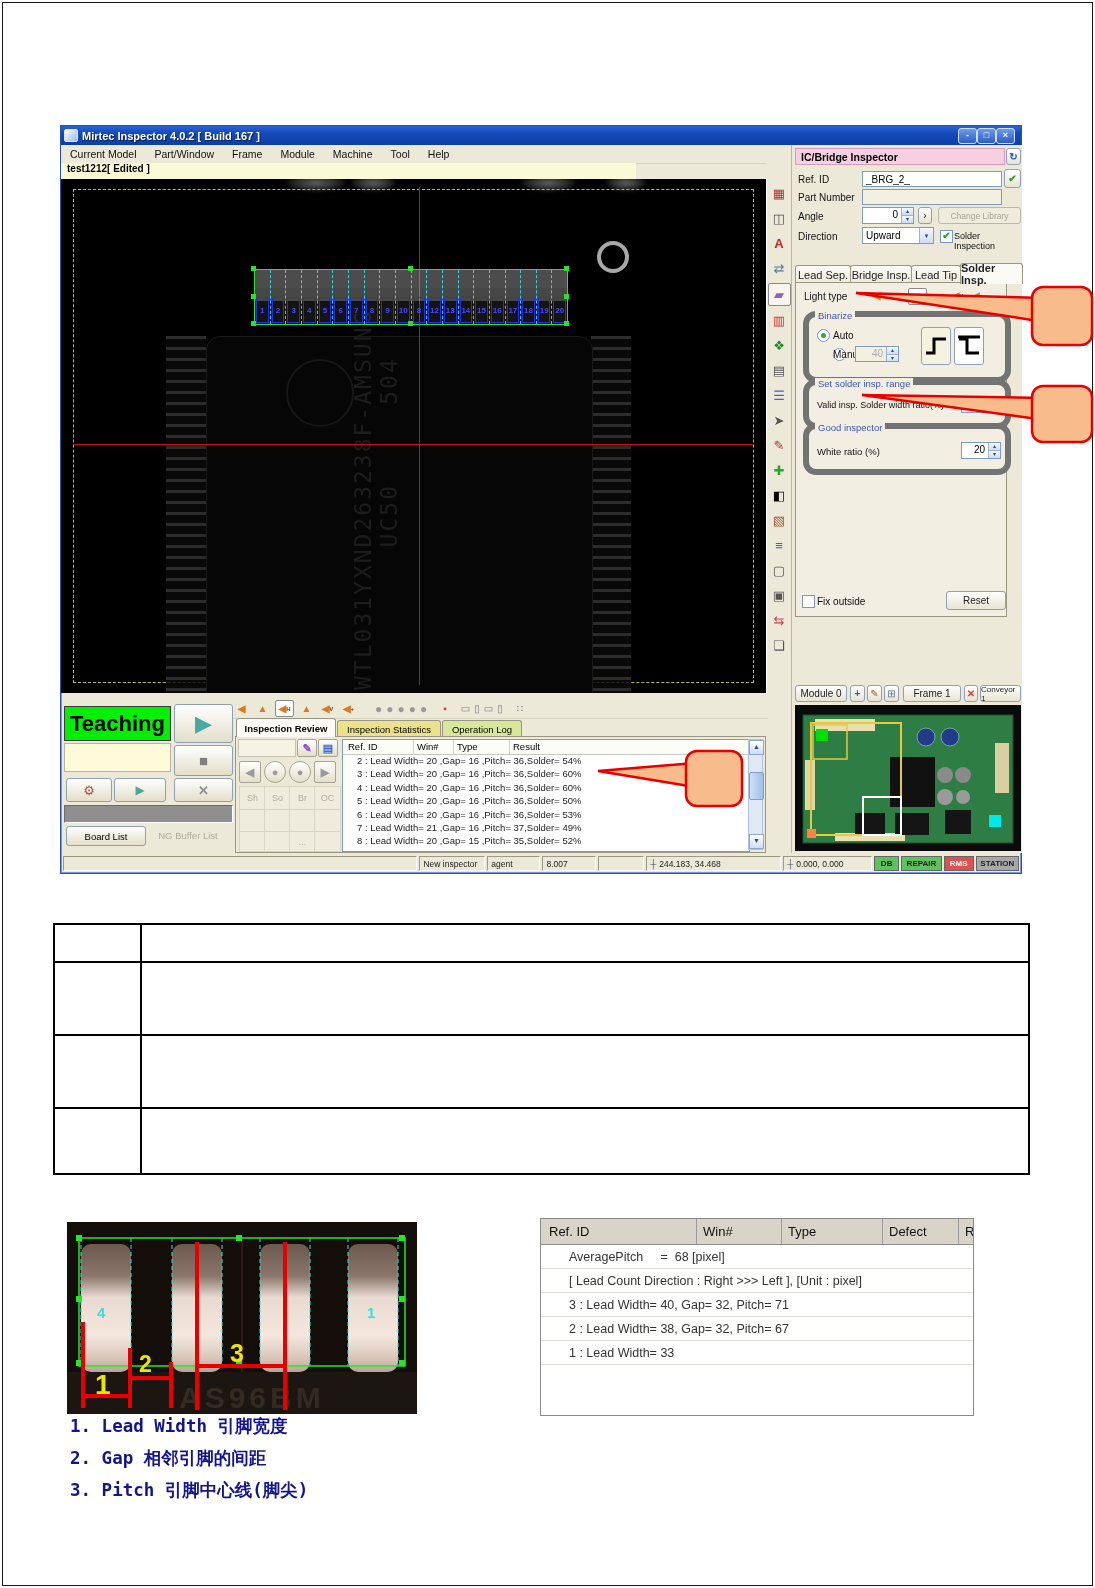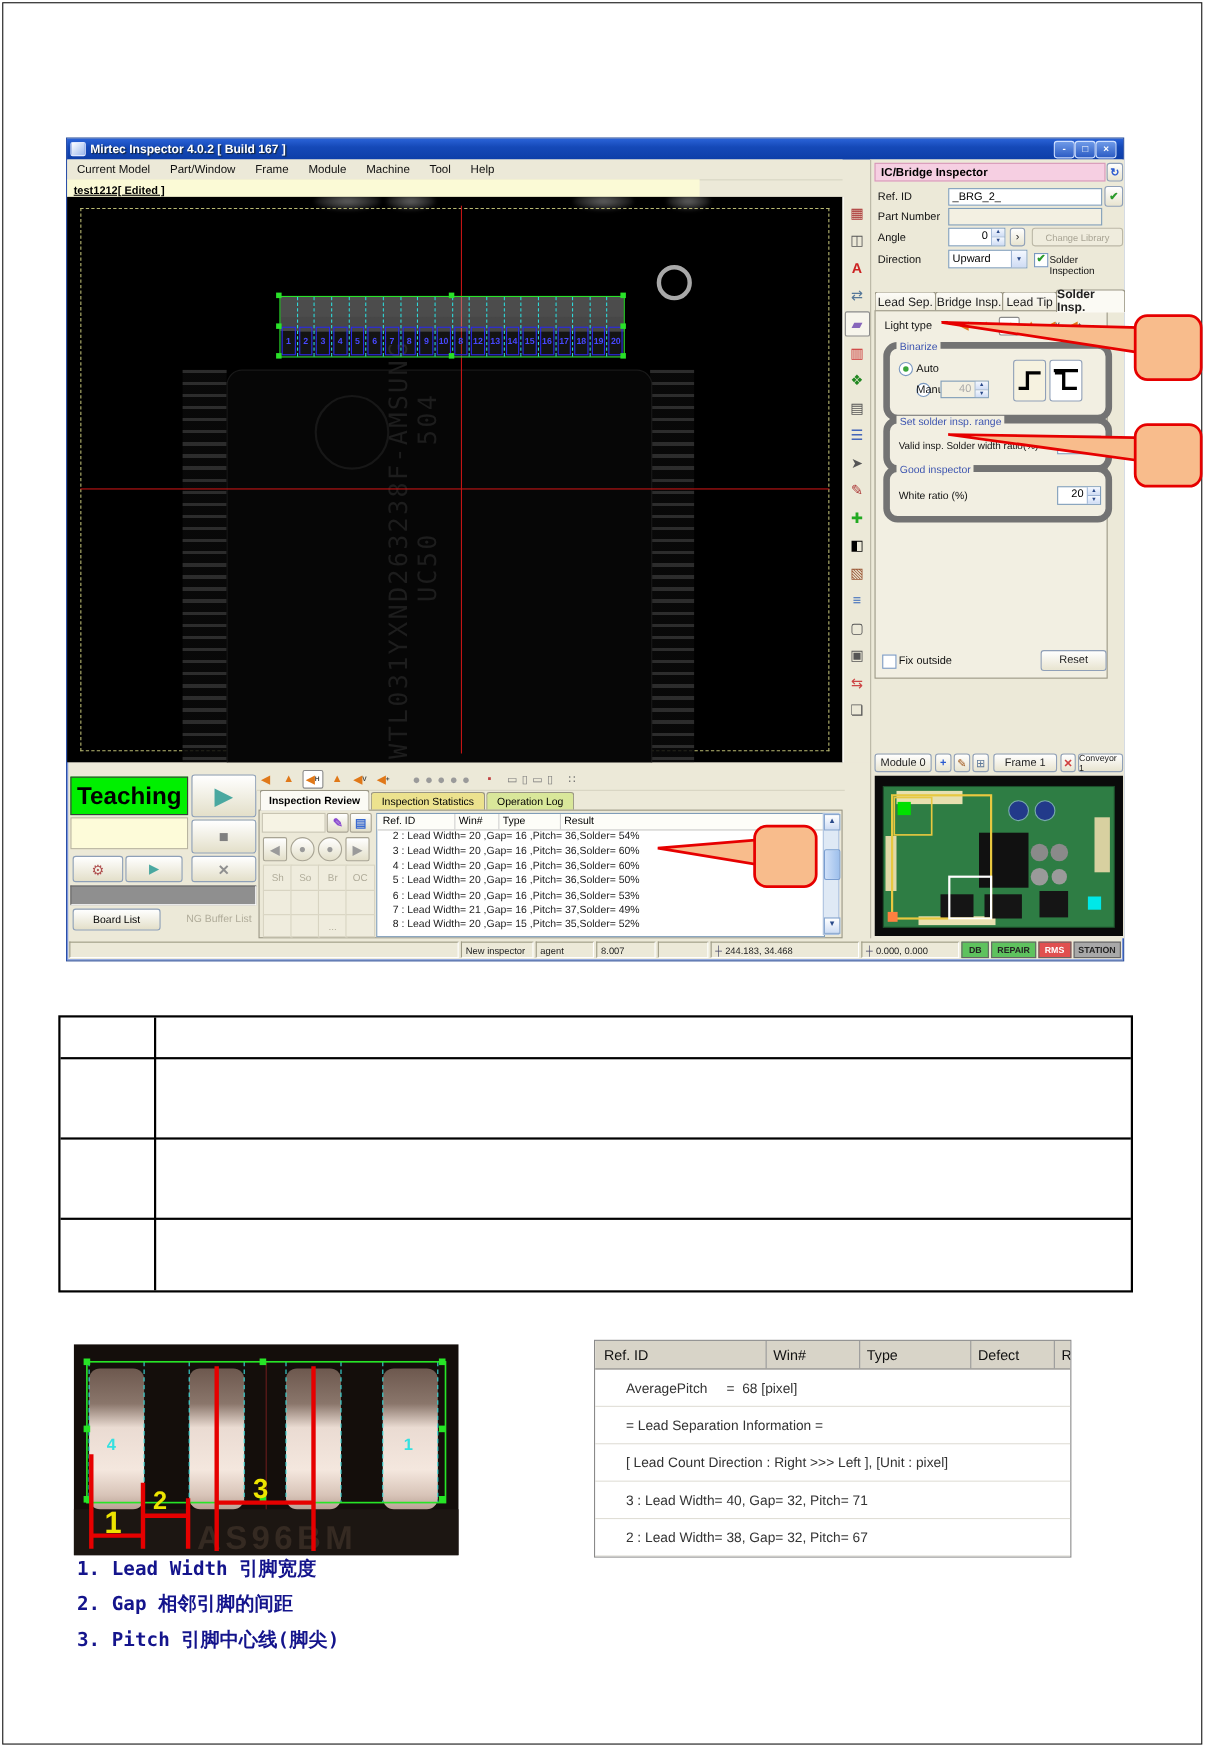--- a/index.html
+++ b/index.html
@@ -7,21 +7,21 @@
   .pageborder{position:absolute;inset:2px;border:1.5px solid #151515;pointer-events:none;}
   .abs{position:absolute;}
   
   #win{position:absolute;left:60px;top:125px;width:960px;height:747px;background:#ece9d8;border:1px solid #2b50a8;box-shadow:0 0 0 1px #7a96df inset;font-size:10px;}
   #titlebar{position:absolute;left:0;top:0;width:100%;height:19px;background:linear-gradient(180deg,#2a63d8 0%,#1549b8 40%,#0d3ea8 100%);color:#fff;display:flex;align-items:center;}
   #titlebar .ticon{width:12px;height:11px;margin:0 4px 0 3px;background:linear-gradient(135deg,#fff,#9ab8ee);border:1px solid #dfe8ff;border-radius:2px;}
   #titlebar .ttext{font-weight:bold;font-size:11px;text-shadow:1px 1px 1px #123;}
   .winbtn{position:absolute;top:2px;width:17px;height:14px;border:1px solid #cfe0ff;border-radius:3px;background:linear-gradient(#6f9ae8,#2c5cc4);color:#fff;font-size:9px;line-height:13px;text-align:center;font-weight:bold;}
   #menubar{position:absolute;left:0;top:19px;width:705px;height:18px;background:#ece9d8;display:flex;align-items:center;border-bottom:1px solid #d8d4c4;}
   #menubar span{padding:0 9px;font-size:10.5px;color:#111;}
-  #modelbar{position:absolute;left:0;top:37px;width:575px;height:16px;background:#fbfad6;border-bottom:1px solid #b0ac98;display:flex;align-items:flex-end;text-decoration:underline;}
+  #modelbar{position:absolute;left:0;top:37px;width:575px;height:16px;background:#fbfad6;border-bottom:1px solid #b0ac98;display:flex;align-items:flex-start;}
   #modelbar b{font-size:10px;margin-left:6px;}
   
   #imgarea{position:absolute;left:0;top:53px;width:705px;height:514px;background:#000;overflow:hidden;}
   .ydash{position:absolute;left:12px;top:10px;right:12px;bottom:10px;border:1px dashed #b9b972;}
   .blob{position:absolute;top:-4px;height:16px;border-radius:50%;background:radial-gradient(#bbb,#222 70%);filter:blur(2px);opacity:.55;}
   .redv{position:absolute;left:358px;top:8px;width:1px;height:498px;background:#c21414;}
   .redh{position:absolute;left:12px;top:265px;width:681px;height:1px;background:#c21414;}
   #leadbox{position:absolute;left:193px;top:90px;width:312px;height:54px;border:1px solid #29e229;display:flex;}
   .pc{flex:1;position:relative;border-left:1px dashed #2fd8d8;background:
       linear-gradient(180deg,rgba(190,190,190,.40) 0 34%,rgba(235,235,235,.30) 34% 58%,rgba(110,110,110,.18) 58% 100%);}
@@ -94,21 +94,21 @@
   #status{position:absolute;left:2px;bottom:2px;width:956px;height:15px;display:flex;gap:2px;font-size:8.5px;color:#222;}
   #status .seg{border:1px solid;border-color:#9d9a84 #fff #fff #9d9a84;display:flex;align-items:center;padding:0 3px;box-sizing:border-box;white-space:nowrap;overflow:hidden;}
   .badge{display:flex;align-items:center;justify-content:center;font-weight:bold;font-size:8px;border:1px solid #666;}
   
   .doctbl-line{position:absolute;background:#000;}
   
   #rtbl{position:absolute;left:540px;top:1218px;width:432px;height:196px;border:1px solid #8a8a8a;font-size:12.5px;color:#333;overflow:hidden;background:#fff;}
   #rtbl .th{height:25px;background:#d8d4c8;border-bottom:1px solid #8a8a8a;position:relative;color:#111;}
   #rtbl .th b{position:absolute;top:5px;font-weight:normal;font-size:13px;}
   #rtbl .th i{position:absolute;top:0;width:1px;height:25px;background:#9a9a9a;}
-  .trow{height:34px;border-bottom:1px solid #e0ded6;position:relative;white-space:pre;display:flex;align-items:center;padding-left:28px;box-sizing:border-box;}
+  .trow{height:24px;border-bottom:1px solid #e0ded6;position:relative;white-space:pre;display:flex;align-items:center;padding-left:28px;box-sizing:border-box;}
   
   .legend{position:absolute;left:70px;font-family:"DejaVu Sans Mono",monospace;font-weight:bold;font-size:17.5px;color:#14148c;}
 </style>
 </head>
 <body>
 
 <div id="page">
   <div class="pageborder"></div>
 
   <div id="win">
@@ -397,21 +397,21 @@
 
     <div id="teachlbl">Teaching</div>
     <span class="bigbtn" style="left:113px;top:578px;width:57px;height:37px;color:#4aa8a0;font-size:22px;">▶</span>
     <span class="abs" style="left:3px;top:617px;width:105px;height:27px;background:#fdfbd9;border:1px solid #b8b4a0;"></span>
     <span class="bigbtn" style="left:113px;top:619px;width:57px;height:29px;color:#808080;font-size:15px;">■</span>
     <span class="bigbtn" style="left:5px;top:652px;width:44px;height:22px;color:#b05050;font-size:13px;">⚙</span>
     <span class="bigbtn" style="left:53px;top:652px;width:50px;height:22px;color:#4aa8a0;font-size:12px;">▶</span>
     <span class="bigbtn" style="left:113px;top:652px;width:57px;height:22px;color:#909090;font-weight:bold;font-size:13px;">✕</span>
     <span class="abs" style="left:3px;top:679px;width:167px;height:16px;background:#8f8f8f;border:1px solid;border-color:#6a6a6a #fff #fff #6a6a6a;"></span>
     <span class="bigbtn" style="left:5px;top:700px;width:78px;height:18px;font-size:9.5px;">Board List</span>
-    <span class="abs" style="left:96px;top:700px;width:84px;height:18px;color:#b0ac9a;font-size:9.5px;display:flex;align-items:center;justify-content:center;">NG Buffer List</span>
+    <span class="abs" style="left:85px;top:700px;width:84px;height:18px;color:#b0ac9a;font-size:9.5px;display:flex;align-items:center;justify-content:center;">NG Buffer List</span>
 
     <div id="ltb">
       <span class="lightico">
           <span>◀</span>
         </span>
       <span class="lightico">
           <span>▲</span>
         </span>
       <span class="lightico sel">
           <span>◀</span>
@@ -597,19 +597,18 @@
       <b style="left:162px;">Win#</b>
       <b style="left:247px;">Type</b>
       <b style="left:348px;">Defect</b>
       <b style="left:424px;">Res</b>
       <i style="left:155px;"></i>
         <i style="left:240px;"></i>
         <i style="left:341px;"></i>
         <i style="left:417px;"></i>
     </div>
     <div class="trow">AveragePitch     =  68 [pixel]</div>
-    <div class="trow">= Lead Separation Information =</div>
     <div class="trow">[ Lead Count Direction : Right &gt;&gt;&gt; Left ], [Unit : pixel]</div>
     <div class="trow">3 : Lead Width= 40, Gap= 32, Pitch= 71</div>
     <div class="trow">2 : Lead Width= 38, Gap= 32, Pitch= 67</div>
     <div class="trow">1 : Lead Width= 33</div>
   </div>
 </div>
 
 </body></html>

